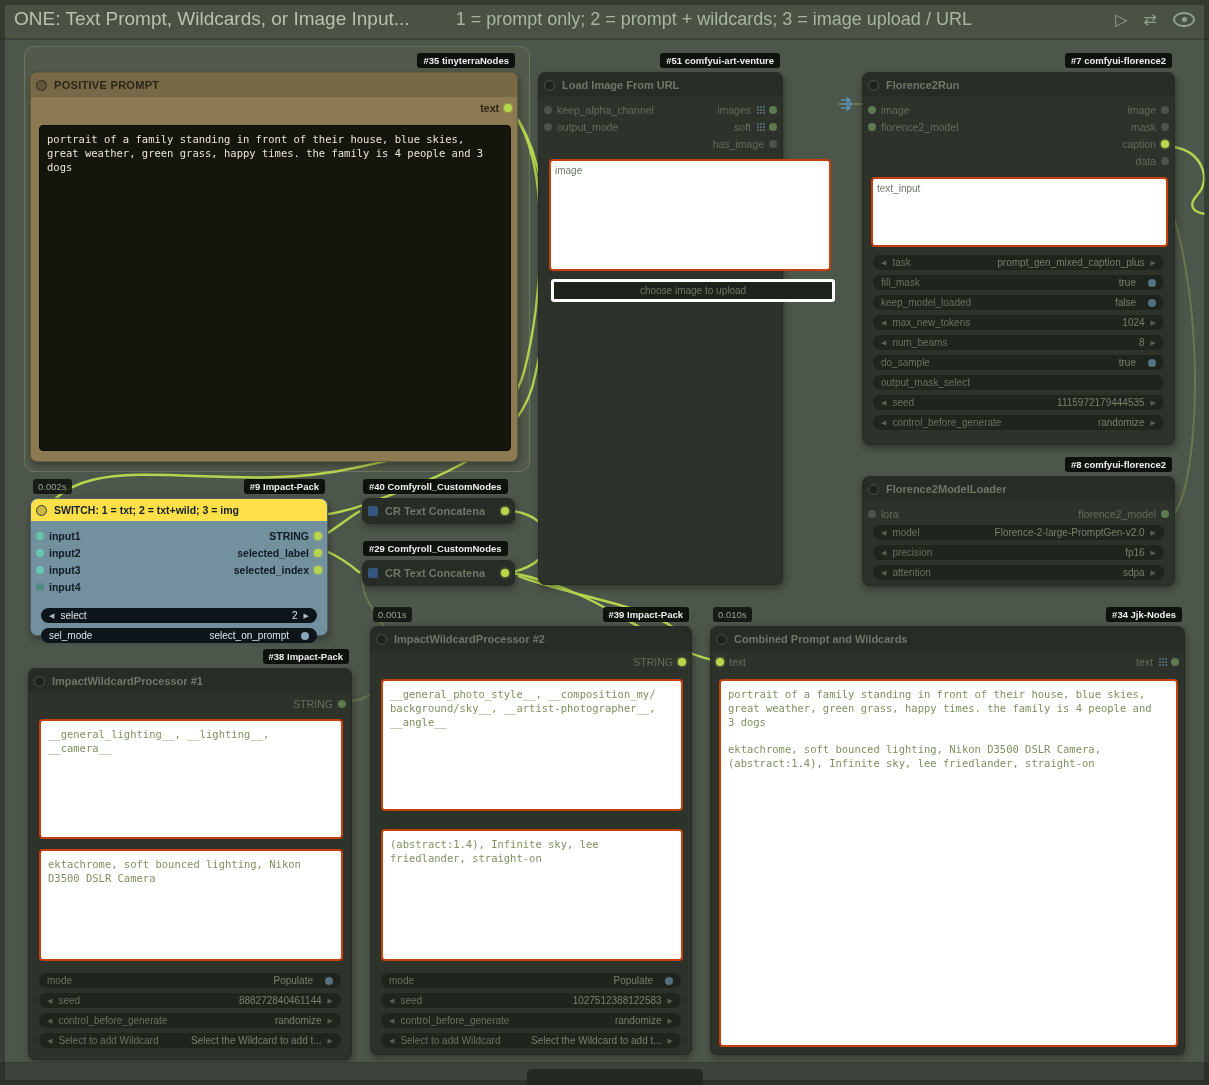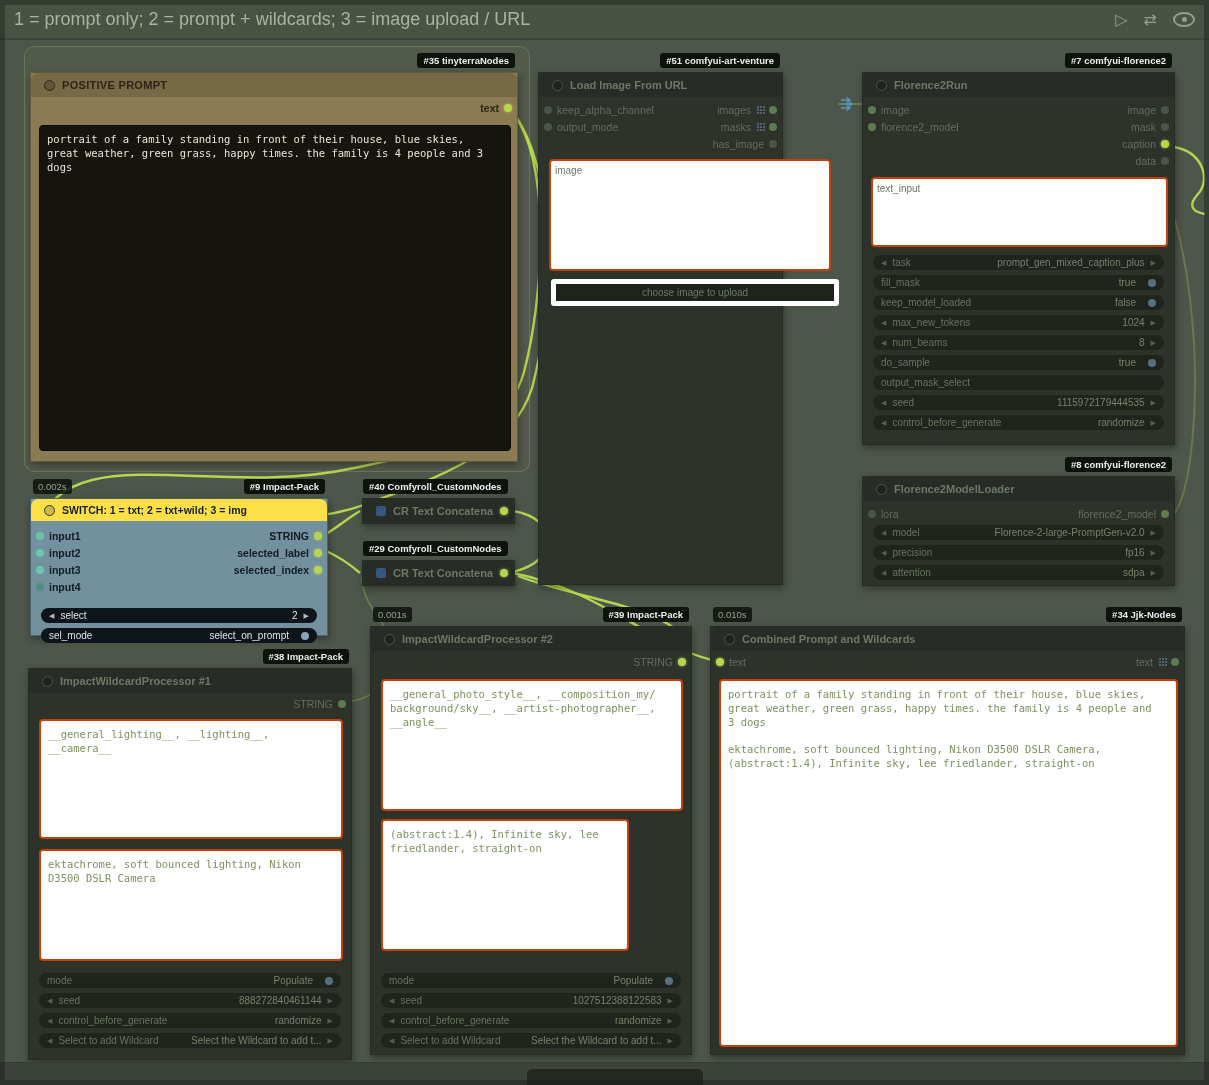--- a/index.html
+++ b/index.html
@@ -16,22 +16,22 @@
   .topicons{margin-left:auto;display:flex;align-items:center;gap:16px;color:#93a08d;font-size:16px}
   .eye{width:18px;height:11px;border:2px solid #93a08d;border-radius:50%;position:relative}
   .eye::after{content:"";position:absolute;left:50%;top:50%;width:5px;height:5px;margin:-2.5px;background:#93a08d;border-radius:50%}
 
   
   svg.links{position:absolute;left:0;top:0;z-index:1;pointer-events:none}
   path.bright{stroke:#b9dc4e;stroke-width:2.4;fill:none;opacity:.95}
   path.dim{stroke:#6e7d4d;stroke-width:2;fill:none;opacity:.85}
 
   
-  .node{position:absolute;border-radius:0;box-shadow:1px 3px 7px rgba(0,0,0,.35);z-index:2;box-sizing:border-box}
-  .tb{height:24px;display:flex;align-items:center;gap:7px;padding:0 13px;border-radius:7px 7px 0 0;
+  .node{position:absolute;border-radius:7px;box-shadow:1px 3px 7px rgba(0,0,0,.35);z-index:2;box-sizing:border-box}
+  .tb{height:24px;display:flex;align-items:center;gap:7px;padding:0 5px;border-radius:7px 7px 0 0;
       font-size:11px;font-weight:bold;white-space:nowrap;overflow:hidden}
   .tdot{width:9px;height:9px;border-radius:50%;border:1px solid rgba(0,0,0,.55);background:rgba(0,0,0,.15);flex:none}
   .badge{position:absolute;top:-20px;height:15px;line-height:15px;padding:0 6px;background:rgba(8,12,8,.92);
          color:#ededed;font-size:9.5px;font-weight:bold;border-radius:3px;white-space:nowrap;z-index:3}
   .badge.r{right:2px}.badge.l{left:0}
   .timing{position:absolute;top:-20px;left:2px;height:15px;line-height:15px;padding:0 5px;
           background:rgba(13,17,13,.85);color:#94a18d;font-size:9.5px;border-radius:3px}
 
   .rows{position:absolute;left:0;right:0}
   .row{display:flex;justify-content:space-between;align-items:center;height:17px;padding:0 5px;font-size:10.5px}
@@ -75,34 +75,35 @@
   
   .dim{background:#2d322b;border:1px solid #262b25}
   .dim .tb{background:#272c26;color:#6d7866}
   .dim .tdot{border-color:#4a5448;background:rgba(0,0,0,.2)}
   .dim .row{color:#626d5b}
   .dim .w{background:#1f241d;color:#68735f}
   .dim .w .wv{color:#76816b}
   .dim .arr::before{color:#566050}
   .dim .togdot{background:#56707f}
   .dim .tbx{background:#ffffff;color:#7e9160;border:2px solid #c2410c}
-  .dim .btn{background:#1e231c;border:5px solid #ffffff;color:#6d7866}
+  .dim .btn{background:#1e231c;border:3px solid #ffffff;color:#6d7866}
   .sq{width:10px;height:10px;background:#35567f;border-radius:2px;flex:none}
   .btn{position:absolute;height:17px;line-height:17px;text-align:center;font-size:10px;border-radius:3px}
 
   .flowmark{position:absolute;z-index:3}
   .bottomstrip{position:absolute;left:0;top:1062px;width:100%;height:23px;background:#3b433a;border-top:1px solid #333b33;z-index:4}
   .bottomnode{position:absolute;left:527px;top:1069px;width:176px;height:16px;background:#242a22;border-radius:5px 5px 0 0;z-index:5}
 </style>
 </head>
 <body>
 
 <div class="frame"></div>
 
 <div class="topbar">
+  <span class="t">ONE: Text Prompt, Wildcards, or Image Input...</span>
   <span class="s">1 = prompt only; 2 = prompt + wildcards; 3 = image upload / URL</span>
   <span class="topicons">
     <span>▷</span>
     <span>⇄</span>
     <span class="eye"></span>
   </span>
 </div>
 
 <svg class="links" width="1209" height="1085" viewBox="0 0 1209 1085">
   <path class="bright" d="M512 111 C553 165 543 300 524 372 C505 440 430 452 354 468 C210 500 62 432 36 534"></path>
@@ -227,21 +228,21 @@
           <i class="grid"></i>
           <i class="dot sage"></i>
         </span>
     </div>
     <div class="row">
       <span class="sl in">
           <i class="dot faint"></i>
           <em style="font-style:normal">output_mode</em>
         </span>
       <span class="sl out">
-          <em style="font-style:normal">masks</em>
+          <em style="font-style:normal">soft</em>
           <i class="grid"></i>
           <i class="dot sage"></i>
         </span>
     </div>
     <div class="row">
       <span class="sl in"></span>
       <span class="sl out">
           <em style="font-style:normal">has_image</em>
           <i class="dot faint"></i>
         </span>
@@ -465,21 +466,21 @@
       <span class="sl in"></span>
       <span class="sl out">
           <em style="font-style:normal">STRING</em>
           <i class="dot lime"></i>
         </span>
     </div>
   </div>
   <div class="tbx" style="left:10px;top:52px;width:302px;height:132px">__general_photo_style__, __composition_my/
 background/sky__, __artist-photographer__,
 __angle__</div>
-  <div class="tbx" style="left:10px;top:192px;width:248px;height:132px">(abstract:1.4), Infinite sky, lee
+  <div class="tbx" style="left:10px;top:202px;width:302px;height:132px">(abstract:1.4), Infinite sky, lee
 friedlander, straight-on</div>
   <div class="wstack" style="top:346px">
     <div class="w">
         <span class="wl">mode</span>
         <span class="wv">Populate</span>
         <span class="togdot"></span>
       </div>
     <div class="w">
         <span class="arr"></span>
         <span class="wl">seed</span>

